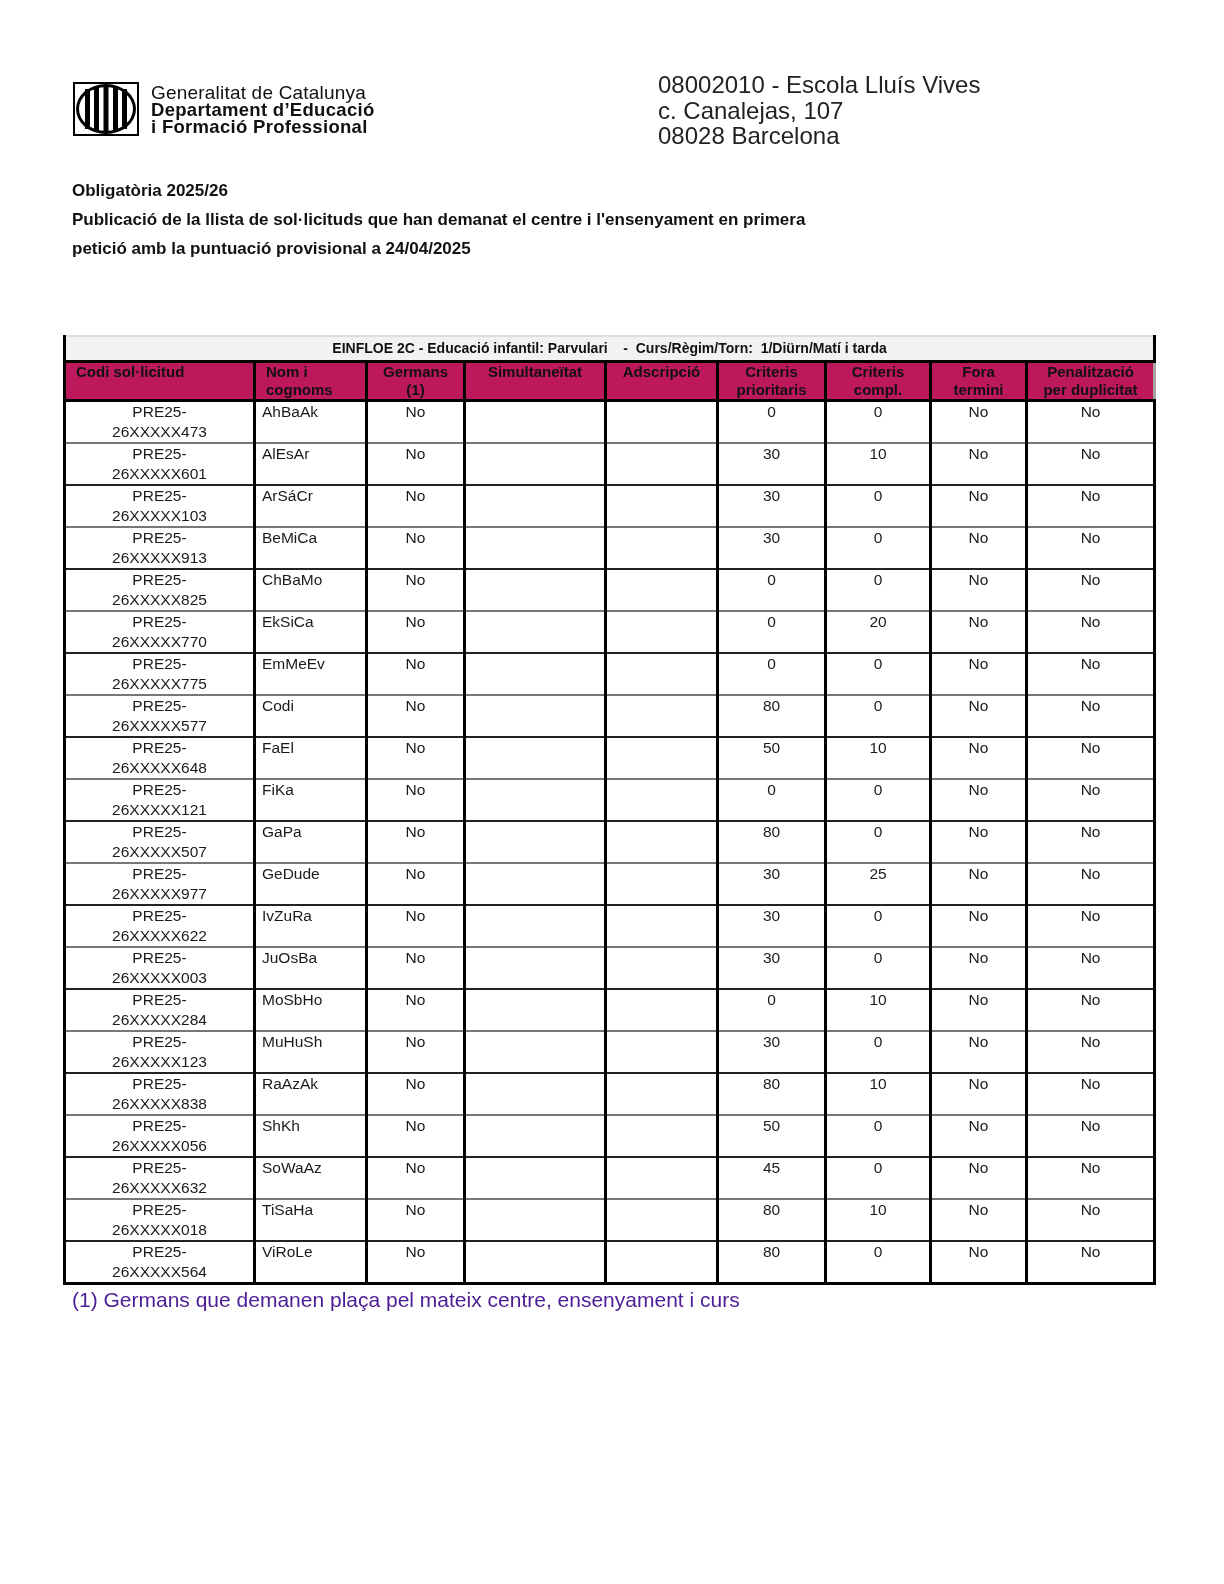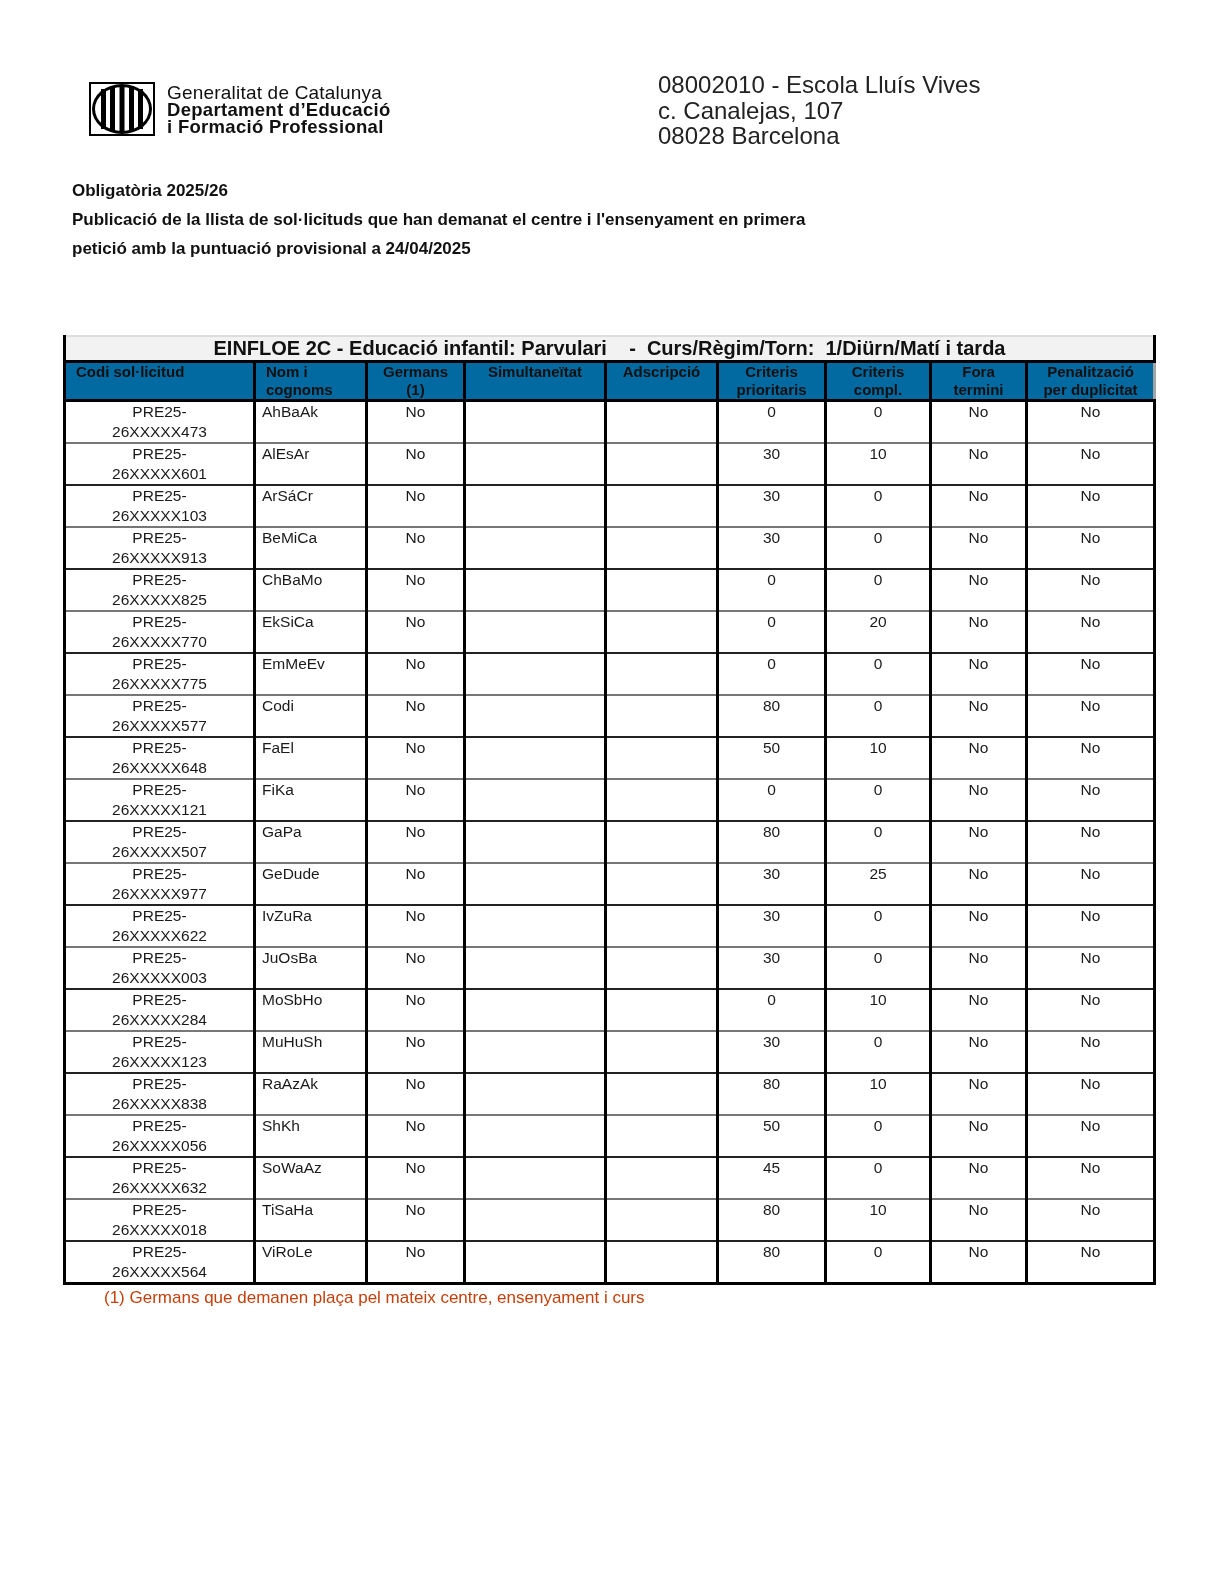--- a/index.html
+++ b/index.html
@@ -1,50 +1,50 @@
 <!DOCTYPE html>
 <html><head>
   <meta charset="utf-8">
   <style>
     html, body { margin: 0; padding: 0; background: #ffffff; }
     body {
       width: 1224px; height: 1584px; position: relative; overflow: hidden;
       font-family: "Liberation Sans", "DejaVu Sans", sans-serif; color: #111;
     }
-    .logo { position: absolute; left: 89px; top: 82px; display: flex; align-items: center; }
+    .logo { position: absolute; left: 73px; top: 82px; display: flex; align-items: center; }
     .logo-mark { width: 66px; height: 54px; margin-right: 12px; }
     .logo-text { line-height: 17px; }
     .logo-text .l1 { font-size: 19px; font-weight: normal; letter-spacing: 0.2px; }
     .logo-text .l2, .logo-text .l3 { font-size: 18.5px; font-weight: bold; letter-spacing: 0.3px; }
     .school { position: absolute; left: 658px; top: 72px; font-size: 24px; line-height: 25.5px; color: #222; }
     .titles { position: absolute; left: 72px; top: 176px; width: 1090px; font-weight: bold; font-size: 17px; line-height: 29px; color: #111; }
     .tbl-wrap { position: absolute; left: 63px; top: 335px; width: 1090px; }
     table { border-collapse: collapse; width: 1090px; table-layout: fixed; font-size: 15.5px; }
     th, td { padding: 0; }
     .band th {
-      background: #f2f2f2; font-size: 20px; font-weight: bold; height: 23px; line-height: 23px;
+      background: #f2f2f2; font-size: 14px; font-weight: bold; height: 23px; line-height: 23px;
       border-left: 3px solid #000; border-right: 3px solid #000; border-top: 2px solid #ddd; text-align: center; white-space: pre;
     }
     .hdr th {
-      background: #0369a1; font-weight: bold; font-size: 15px; line-height: 18px; vertical-align: top;
+      background: #be185d; font-weight: bold; font-size: 15px; line-height: 18px; vertical-align: top;
       border-top: 3px solid #000; border-bottom: 3px solid #000; border-left: 3px solid #000; height: 36px;
     }
     .hdr th:last-child { border-right: 3px solid #a3a3a3; }
     .hdr th.left { text-align: left; padding-left: 10px; }
     tbody td {
       height: 40px; vertical-align: top; line-height: 20px;
       border-left: 3px solid #000; border-bottom: 2px solid #888; color: #1a1a1a;
     }
     tbody td:last-child { border-right: 3px solid #000; }
     tbody tr:nth-child(odd) td { border-bottom-color: #777; }
     tbody tr:nth-child(even) td { border-bottom-color: #222; }
     tbody tr:last-child td { border-bottom: 3px solid #000; }
     td.c { text-align: center; }
     td.l { text-align: left; padding-left: 6px; }
-    .foot { position: absolute; left: 72px; top: 1288px; font-size: 17px; color: #c2410c; margin-left: 32px; }
+    .foot { position: absolute; left: 72px; top: 1288px; font-size: 21px; color: #4c1d95; }
   </style>
 </head>
 <body>
 
 <div class="logo">
   <svg class="logo-mark" viewBox="0 0 66 54">
     <rect x="1" y="1" width="64" height="52" fill="none" stroke="#000" stroke-width="2"></rect>
     <ellipse cx="33" cy="27" rx="30" ry="25" fill="#000"></ellipse>
     <ellipse cx="33" cy="27" rx="27" ry="22" fill="#fff"></ellipse>
     <rect x="12" y="7" width="5" height="40" fill="#000"></rect>

